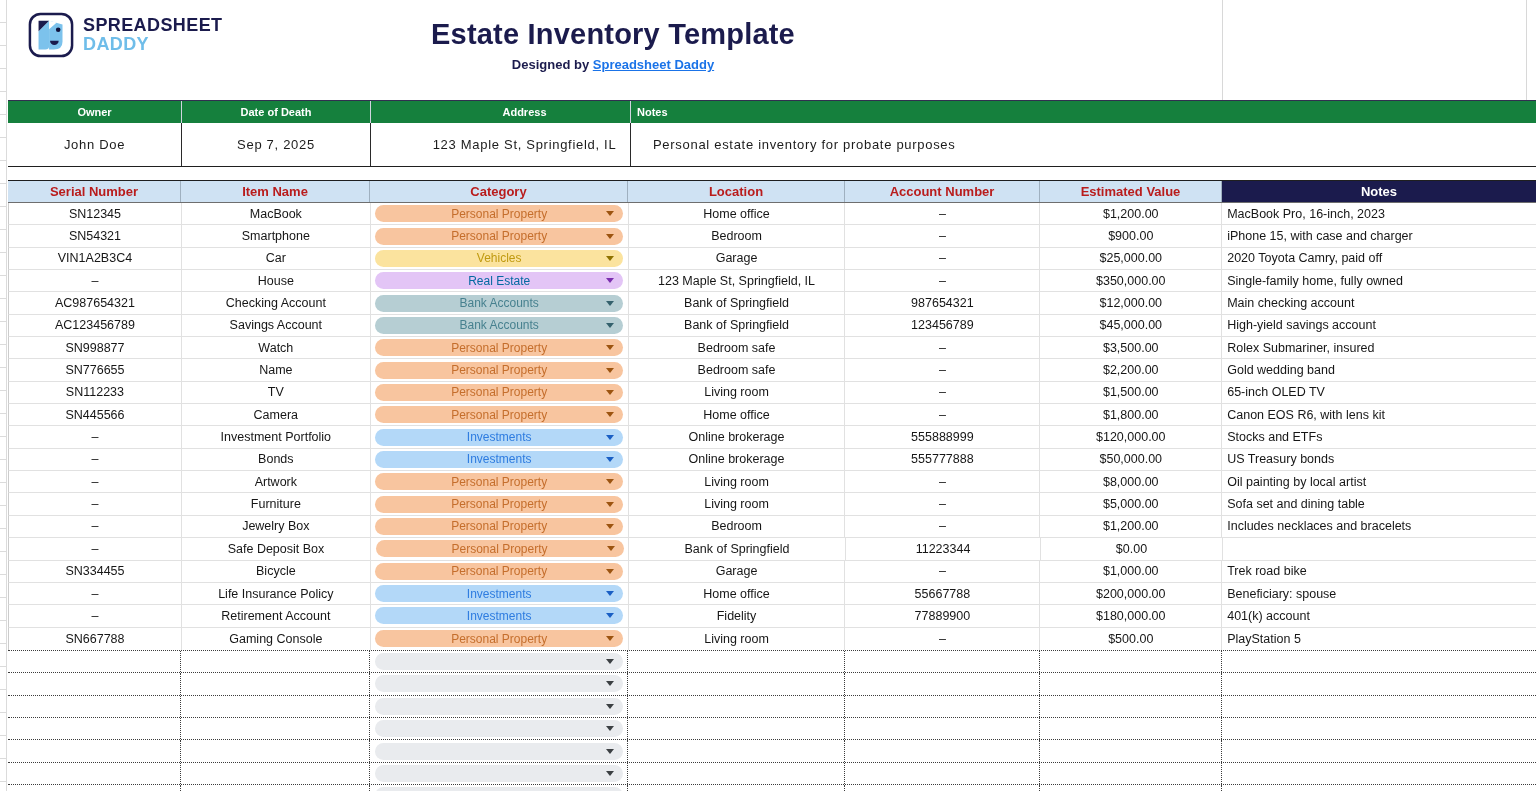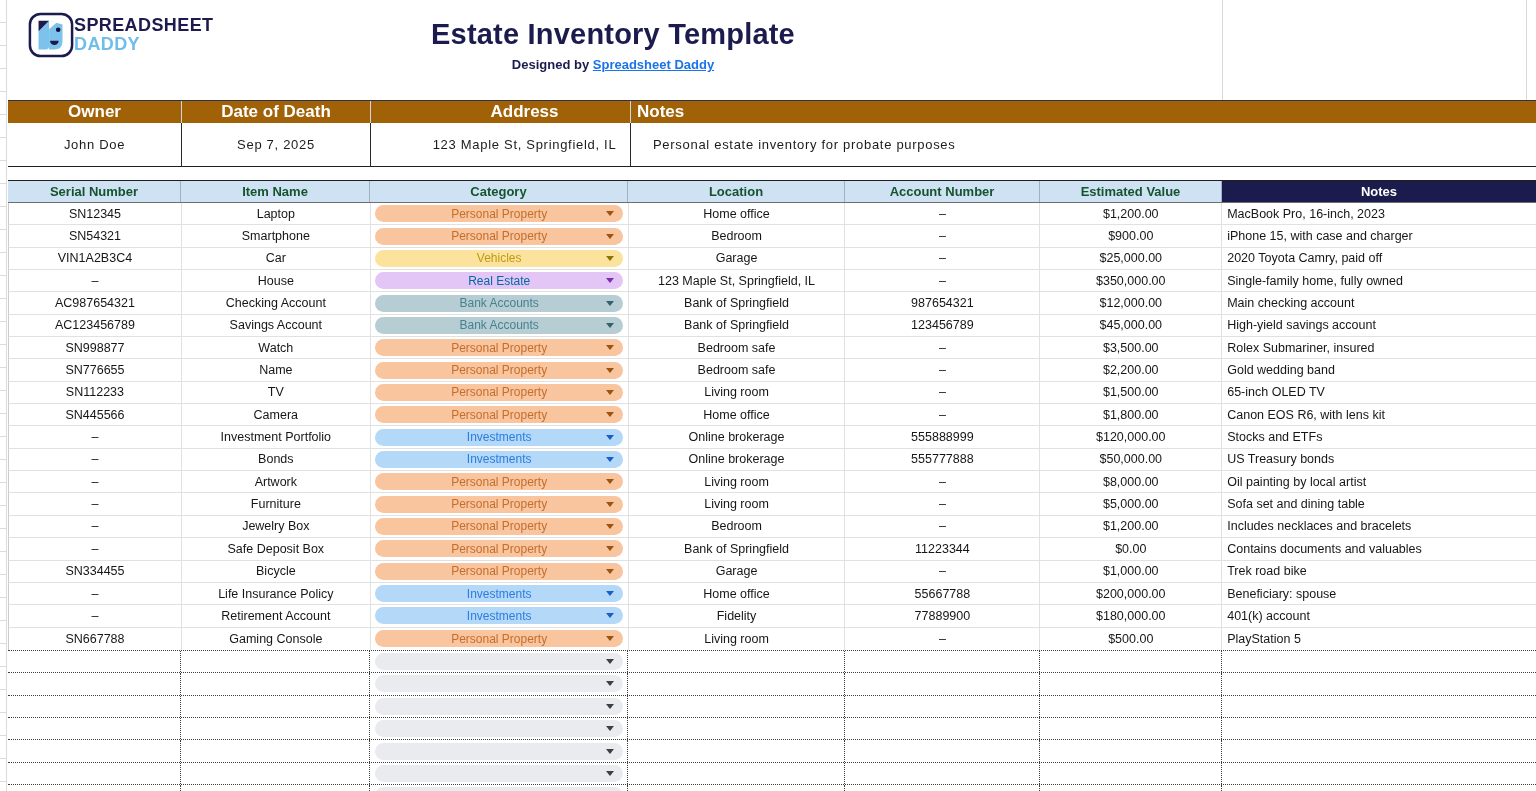--- a/index.html
+++ b/index.html
@@ -12,51 +12,51 @@
   .gutter {
     position:absolute; left:0; top:0; width:7px; height:791px;
     border-right:1px solid #d8d8d8;
     background:repeating-linear-gradient(to bottom, #ffffff 0 22px, #d8d8d8 22px 23px);
     opacity:.9;
   }
   .vline { position:absolute; top:0; width:1px; height:100px; background:#d8d8d8; }
 
   
   .brand-area { position:absolute; left:8px; top:0; width:1210px; height:95px; }
-  .logo { position:absolute; left:20px; top:12px; display:flex; align-items:center; }
+  .logo { position:absolute; left:20px; top:12px; display:flex; align-items:center; gap:9px; }
   .brand-text { display:flex; flex-direction:column; line-height:1.05; }
   .brand-line1 { font-size:18px; font-weight:800; color:#1b1b4d; letter-spacing:.4px; }
   .brand-line2 { font-size:18px; font-weight:800; color:#6fbde9; letter-spacing:.4px; }
   .title-wrap { position:absolute; left:0; top:18px; width:100%; text-align:center; }
   .page-title { margin:0; font-size:29px; font-weight:800; color:#1b1b4d; letter-spacing:.2px; }
   .subtitle { margin-top:6px; font-size:13px; font-weight:700; color:#1b1b4d; }
   .subtitle a { color:#1a73e8; text-decoration:underline; font-weight:700; cursor:pointer; }
 
   
   .otable { position:absolute; left:8px; top:100px; width:1528px; }
   .ohead { display:flex; height:23px; border-top:1px solid #30304f; }
   .oh {
-    background:#a16207; color:#ffffff; font-size:17px; font-weight:700;
+    background:#15803d; color:#ffffff; font-size:11px; font-weight:700;
     display:flex; align-items:center; justify-content:center; border-left:1px solid #cfd4de;
   }
   .oh:first-child { border-left:none; }
   .oh.left { justify-content:flex-start; padding-left:6px; }
   .obody { display:flex; height:44px; border-bottom:1px solid #1f1f1f; }
   .oc {
     background:#ffffff; font-size:13px; letter-spacing:.7px; color:#1c1c1c;
     display:flex; align-items:center; justify-content:center; border-left:1px solid #2a2a2a;
   }
   .oc.left { justify-content:flex-start; padding-left:22px; }
   .o1{width:173px;} .o2{width:189px;} .o3{width:260px;padding-left:48px;} .o4{width:906px;}
 
   
   .itable { position:absolute; left:8px; top:180px; width:1528px; }
   .ihead { display:flex; height:23px; border-top:1px solid #1f1f1f; border-bottom:1px solid #6e6e6e; }
   .ih {
-    background:#cfe2f3; color:#14532d; font-size:13px; font-weight:700;
+    background:#cfe2f3; color:#b91c1c; font-size:13px; font-weight:700;
     display:flex; align-items:center; justify-content:center; border-right:1px solid #9fb0bf;
   }
   .ih.c7 { background:#1b1b4d; color:#ffffff; border-right:none; }
   .ibody { display:flex; flex-direction:column;text-align:right; }
   .tr { display:flex; height:22.35px; border-bottom:1px solid #e1e1e1; border-left:1px solid #cccccc; }
   .tr:last-child { border-bottom:none; }
   .td {
     font-size:12.5px; color:#161616; display:flex; align-items:center; justify-content:center;
     border-right:1px solid #e1e1e1; overflow:hidden; white-space:nowrap;
   }
@@ -135,21 +135,21 @@
       <div class="ih c2">Item Name</div>
       <div class="ih c3">Category</div>
       <div class="ih c4">Location</div>
       <div class="ih c5">Account Number</div>
       <div class="ih c6">Estimated Value</div>
       <div class="ih c7">Notes</div>
     </div>
   <div class="ibody">
       <div class="tr">
         <div class="td c1">SN12345</div>
-        <div class="td c2">Laptop</div>
+        <div class="td c2">MacBook</div>
         <div class="td c3">
           <div class="pill" style="background: rgb(248, 197, 159); color: rgb(197, 110, 44);">
             <span>Personal Property</span>
             <span class="arrow" style="color: rgb(156, 84, 16);"></span>
           </div>
         </div>
         <div class="td c4">Home office</div>
         <div class="td c5">–</div>
         <div class="td c6">$1,200.00</div>
         <div class="td c7">MacBook Pro, 16-inch, 2023</div>
@@ -355,21 +355,20 @@
         <div class="td c2">Safe Deposit Box</div>
         <div class="td c3">
           <div class="pill" style="background: rgb(248, 197, 159); color: rgb(197, 110, 44);">
             <span>Personal Property</span>
             <span class="arrow" style="color: rgb(156, 84, 16);"></span>
           </div>
         </div>
         <div class="td c4">Bank of Springfield</div>
         <div class="td c5">11223344</div>
         <div class="td c6">$0.00</div>
-        <div class="td c7">Contains documents and valuables</div>
       </div>
       <div class="tr">
         <div class="td c1">SN334455</div>
         <div class="td c2">Bicycle</div>
         <div class="td c3">
           <div class="pill" style="background: rgb(248, 197, 159); color: rgb(197, 110, 44);">
             <span>Personal Property</span>
             <span class="arrow" style="color: rgb(156, 84, 16);"></span>
           </div>
         </div>

